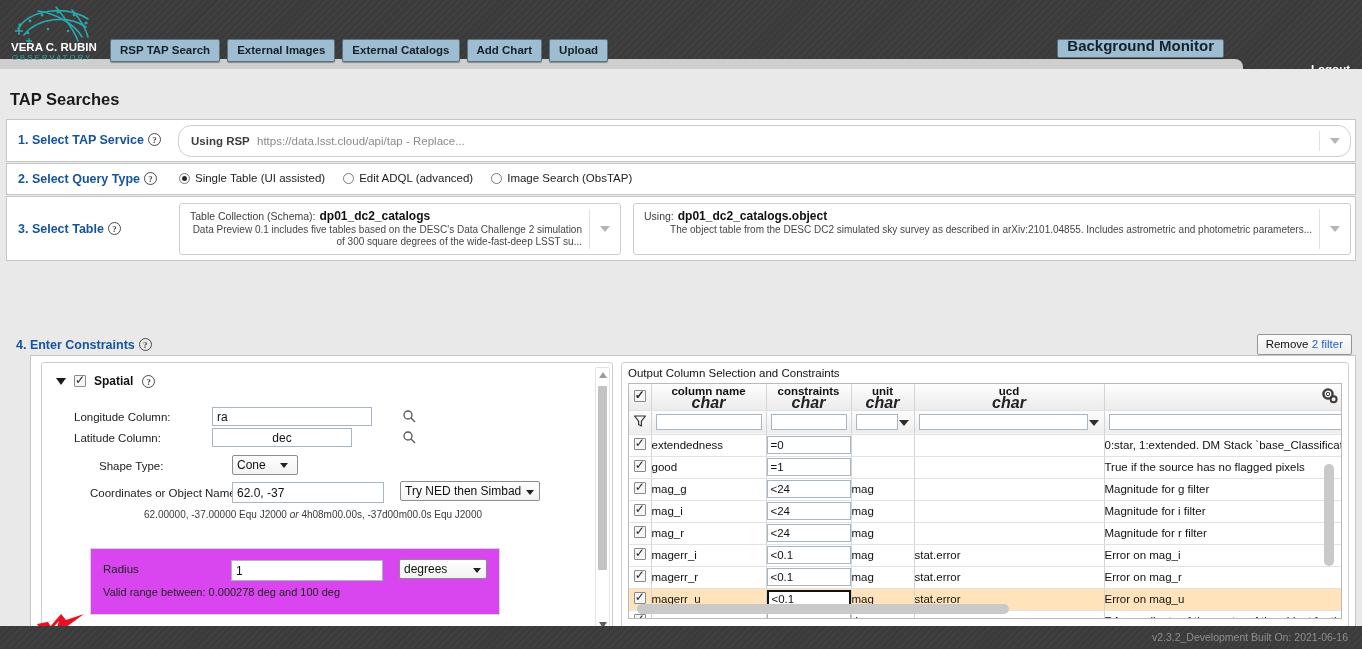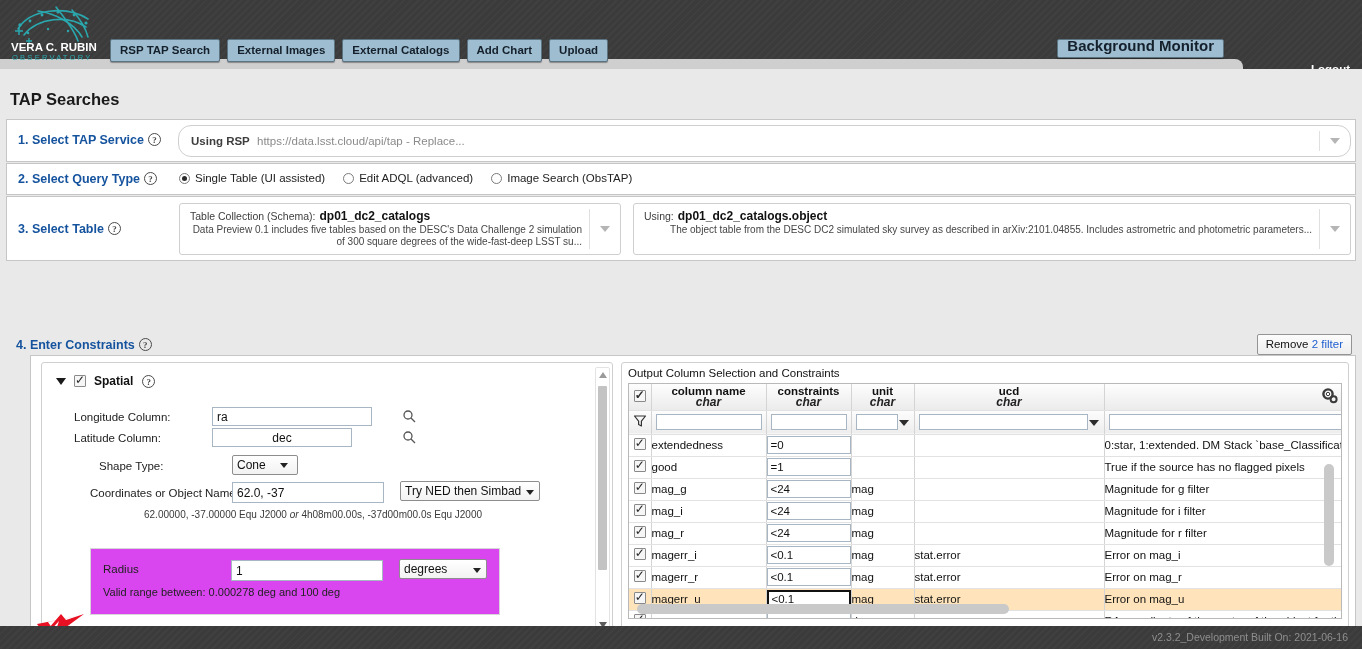--- a/index.html
+++ b/index.html
@@ -225,21 +225,21 @@
   table.grid th, table.grid td {
     border-right: 1px solid #d4d4d4; border-bottom: 1px solid #e2e2e2;
     font-size: 11.5px; color: #111; padding: 0;
   }
   .hdrrow th {
     background: linear-gradient(#fdfdfd,#ebebeb);
     border-bottom: 1px solid #b3b3b3;
     height: 26px; text-align: center; vertical-align: middle;
   }
   .hdrrow th .hname { font-weight: bold; font-size: 11.5px; display: block; line-height: 12px; }
-  .hdrrow th .htype { font-style: italic; font-size: 12px; color: #222; display: block; line-height: 11px; }
+  .hdrrow th .htype { font-style: italic; font-size: 16px; color: #222; display: block; line-height: 11px; }
   .hdrrow th.descth { text-align: right; padding-right: 26px; }
   .filtrow td {
     background: linear-gradient(#fdfdfd,#ededed); height: 24px;
     border-bottom: 1px solid #b3b3b3;
   }
   .filtinput {
     width: calc(100% - 8px); margin: 0 4px; height: 16px; border: 1px solid #a8b6c4;
     background: #fff; font-size: 11px; padding: 0 3px; outline: none;
     font-family: "Liberation Sans", sans-serif;
   }

